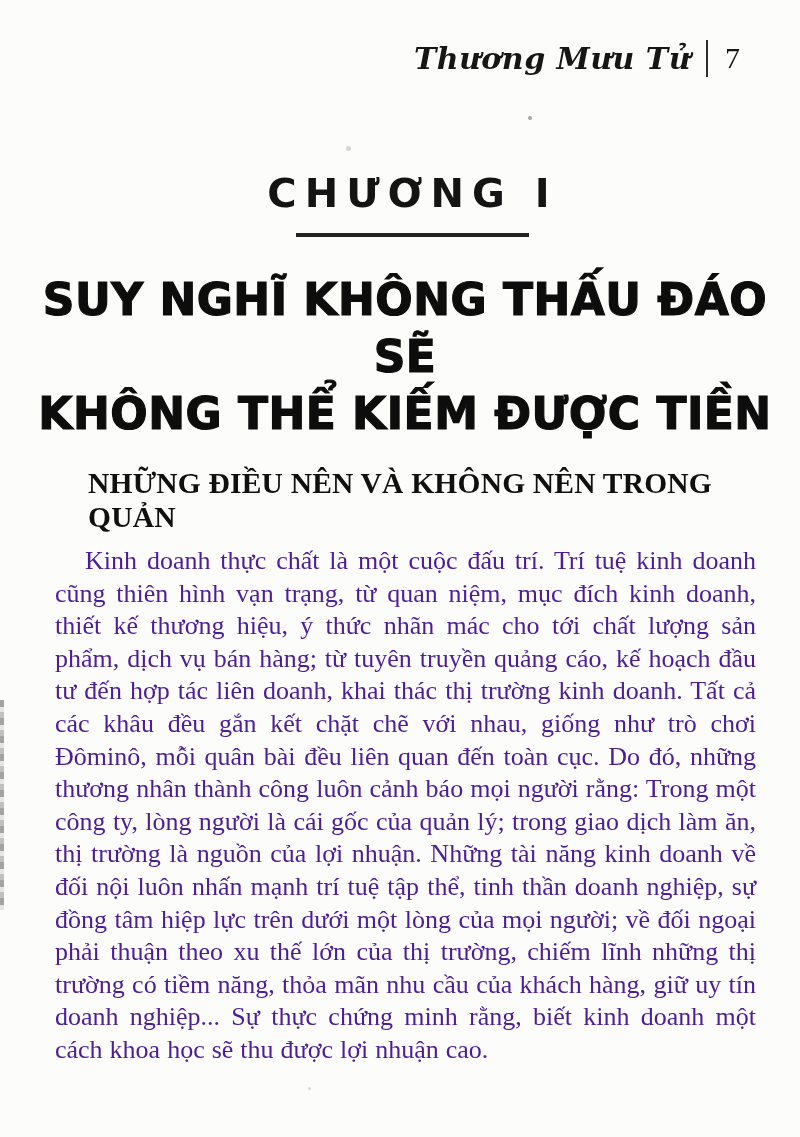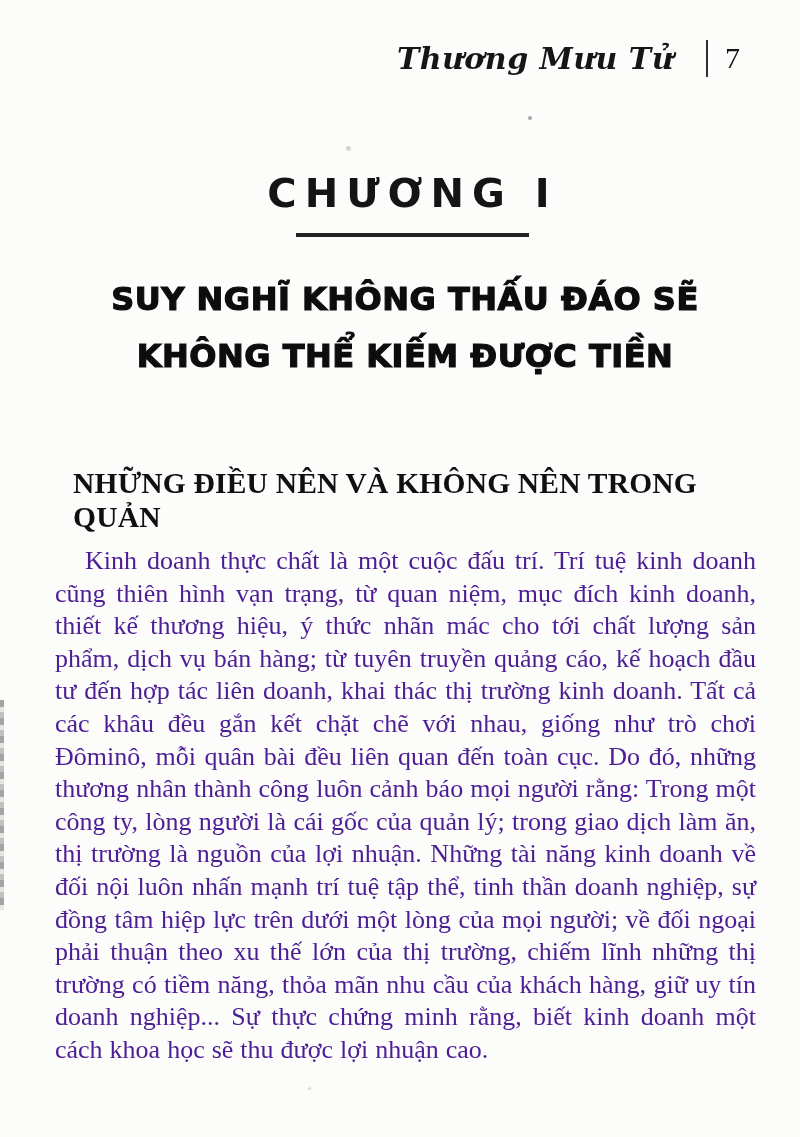--- a/index.html
+++ b/index.html
@@ -30,21 +30,21 @@
     display: flex;
     align-items: center;
     height: 44px;
   }
   .running-header .book-title {
     font-family: "DejaVu Serif", "Liberation Serif", serif;
     font-style: italic;
     font-weight: 600;
     font-size: 30px;
     letter-spacing: 0.5px;
-    padding-right: 32px;
+    padding-right: 15px;
   }
   .running-header .sep {
     width: 2px;
     height: 37px;
     background: #303030;
   }
   .running-header .page-num {
     font-family: "Liberation Serif", serif;
     font-size: 30px;
     padding-left: 17px;
@@ -75,32 +75,32 @@
 
   
   .title {
     position: absolute;
     top: 271px;
     left: 35px;
     right: 25px;
     text-align: center;
     font-family: "DejaVu Sans", "Liberation Sans", sans-serif;
     font-weight: 700;
-    font-size: 32px;
+    font-size: 44px;
     line-height: 57px;
     letter-spacing: 0.5px;
     color: #0d0d0d;
     -webkit-text-stroke: 1.2px #0d0d0d;
   }
 
   
   .section-heading {
     position: absolute;
     top: 467px;
-    left: 73px;
+    left: 88px;
     right: 45px;
     font-family: "Liberation Serif", "DejaVu Serif", serif;
     font-weight: 700;
     font-size: 29.5px;
     line-height: 33.5px;
     letter-spacing: 0.2px;
     color: #101010;
   }
 
   

